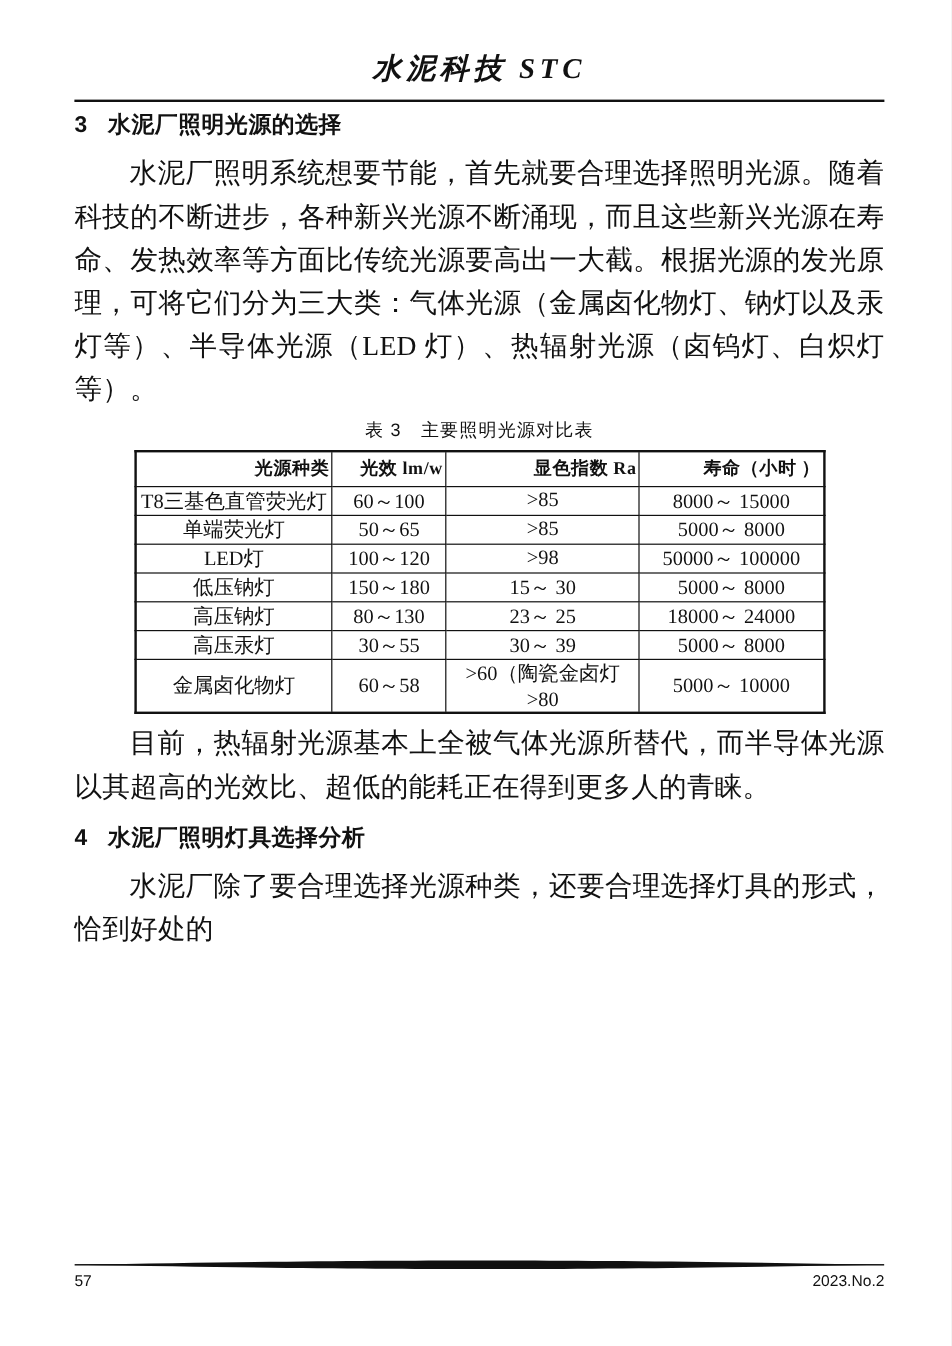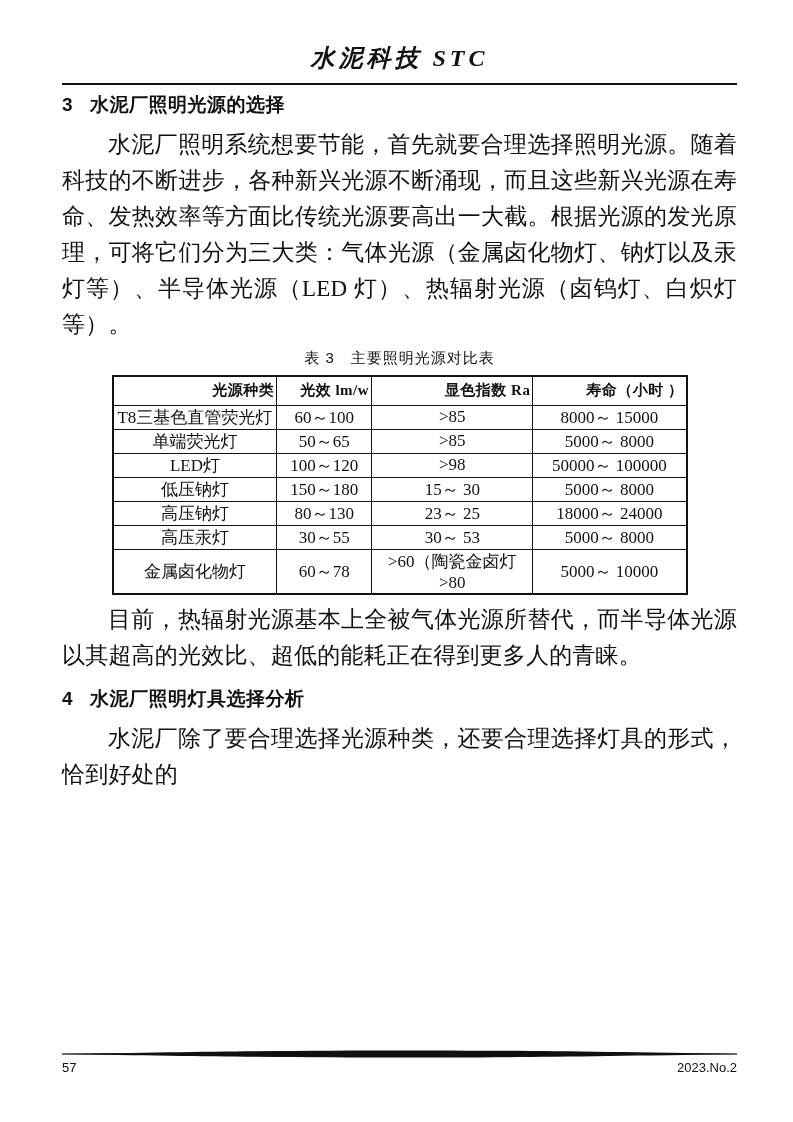--- a/index.html
+++ b/index.html
@@ -159,26 +159,26 @@
     </tr>
     <tr>
       <td>高压钠灯</td>
       <td>80～130</td>
       <td>23～ 25</td>
       <td>18000～ 24000</td>
     </tr>
     <tr>
       <td>高压汞灯</td>
       <td>30～55</td>
-      <td>30～ 53</td>
+      <td>30～ 39</td>
       <td>5000～ 8000</td>
     </tr>
     <tr>
       <td>金属卤化物灯</td>
-      <td>60～78</td>
+      <td>60～58</td>
       <td>&gt;60（陶瓷金卤灯 &gt;80</td>
       <td>5000～ 10000</td>
     </tr>
   </tbody>
     </table>
 
   <p class="body-par" style="margin-top:7px">目前，热辐射光源基本上全被气体光源所替代，而半导体光源以其超高的光效比、超低的能耗正在得到更多人的青睐。</p>
 
   <div class="section-heading" style="margin-top:12px">
     <span class="sec-num">4</span><span>水泥厂照明灯具选择分析</span>

